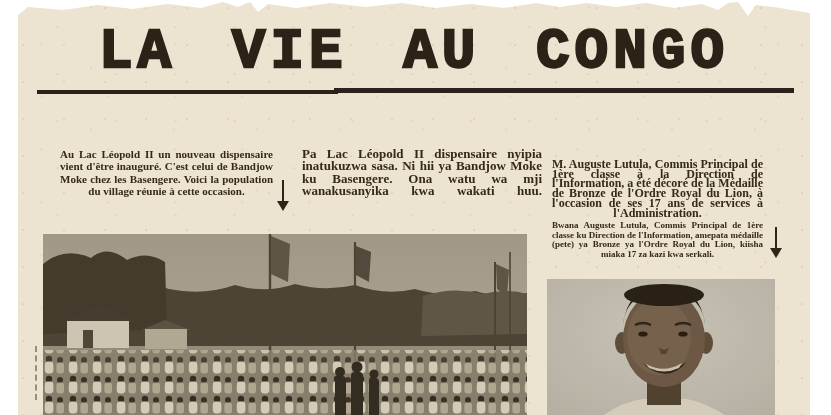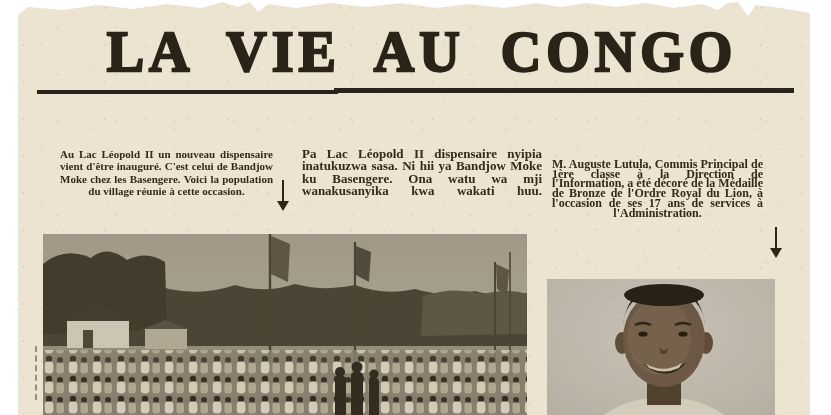--- a/index.html
+++ b/index.html
@@ -12,22 +12,22 @@
       radial-gradient(circle at 67% 58%, rgba(197,112,58,.13) 0 .8px, transparent 1.6px),
       radial-gradient(circle at 35% 82%, rgba(130,95,60,.11) 0 .7px, transparent 1.4px),
       radial-gradient(circle at 88% 12%, rgba(170,110,70,.10) 0 .8px, transparent 1.6px),
       #ece3d1;
     background-size:41px 37px,59px 47px,67px 53px,83px 61px,auto;
     clip-path:polygon(0px 15px,10px 7px,45px 10px,80px 5px,115px 9px,150px 4px,183px 8px,
       205px 2px,220px 7px,232px 2px,240px 12px,250px 4px,278px 8px,312px 3px,348px 7px,
       383px 3px,418px 8px,452px 4px,486px 8px,518px 3px,542px 7px,568px 3px,598px 7px,
       628px 3px,656px 8px,684px 4px,700px 10px,710px 3px,720px 2px,730px 16px,738px 5px,
       756px 7px,774px 10px,792px 13px,792px 430px,0px 430px);}
-  .masthead{position:absolute;left:8px;width:792px;top:24px;margin:0;text-align:center;
-    font-family:Liberation Serif, serif;font-weight:bold;font-size:56px;line-height:1;
+  .masthead{position:absolute;left:0;width:792px;top:24px;margin:0;text-align:center;
+    font-family:Liberation Mono, monospace;font-weight:bold;font-size:56px;line-height:1;
     letter-spacing:5px;word-spacing:17px;color:#2b2318;-webkit-text-stroke:2.3px #2b2318;
     white-space:nowrap;}
   .rule{position:absolute;background:#2a231b;}
   .rule-a{left:19px;top:90px;width:301px;height:4px;}
   .rule-b{left:316px;top:88px;width:460px;height:5px;}
   .col{position:absolute;margin:0;color:#35291a;font-weight:bold;
     text-align:justify;}
   .col1{left:42px;top:148px;width:213px;font-size:11px;line-height:12.4px;text-align-last:center;}
   .col2{left:284px;top:148px;width:240px;font-size:13px;line-height:12.4px;text-align-last:justify;}
   .col3a{left:534px;top:160px;width:211px;font-size:12px;line-height:9.7px;text-align-last:center;}
@@ -55,20 +55,21 @@
     <div class="rule rule-a"></div>
     <div class="rule rule-b"></div>
 
     <p class="col col1">Au Lac Léopold II un nouveau dispensaire vient d'être inauguré. C'est celui de Bandjow Moke chez les Basengere. Voici la population du village réunie à cette occasion.</p>
     <span class="arrow arrow1">
       <i class="stem"></i>
       <i class="head"></i>
     </span>
     <p class="col col2">Pa Lac Léopold II dispensaire nyipia inatukuzwa sasa. Ni hii ya Bandjow Moke ku Basengere. Ona watu wa mji wanakusanyika kwa wakati huu.</p>
     <p class="col col3a">M. Auguste Lutula, Commis Principal de 1ère classe à la Direction de l'Information, a été décoré de la Médaille de Bronze de l'Ordre Royal du Lion, à l'occasion de ses 17 ans de services à l'Administration.</p>
+    <p class="col col3b">Bwana Auguste Lutula, Commis Principal de 1ère classe ku Direction de l'Information, amepata médaille (pete) ya Bronze ya l'Ordre Royal du Lion, kiisha miaka 17 za kazi kwa serkali.</p>
     <span class="arrow arrow2">
       <i class="stem"></i>
       <i class="head"></i>
     </span>
 
     <div class="credit-marks"></div>
 
     <div class="photo photo-left">
       <svg viewBox="0 0 484 196" preserveAspectRatio="none">
         <defs>

